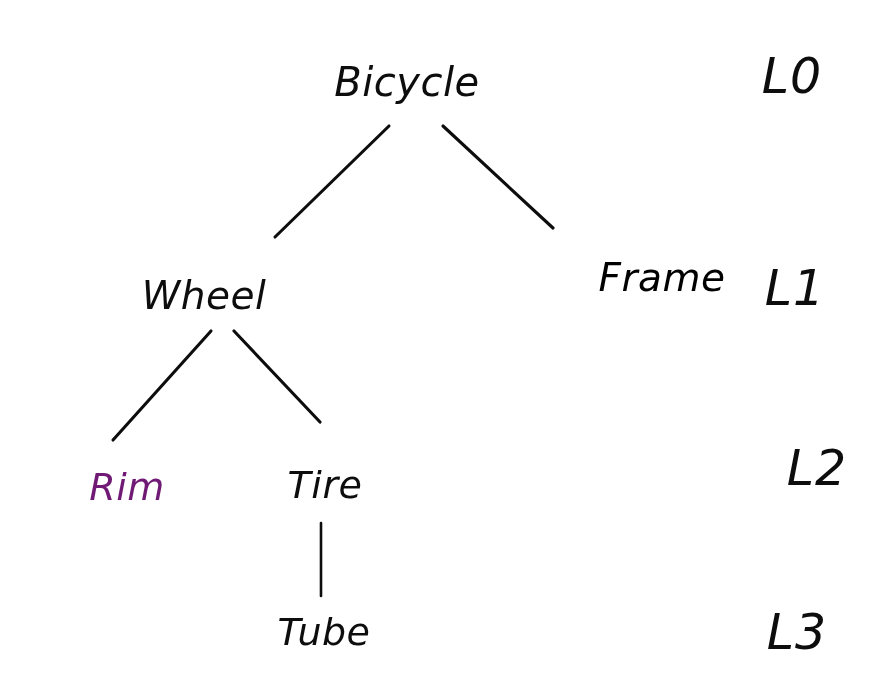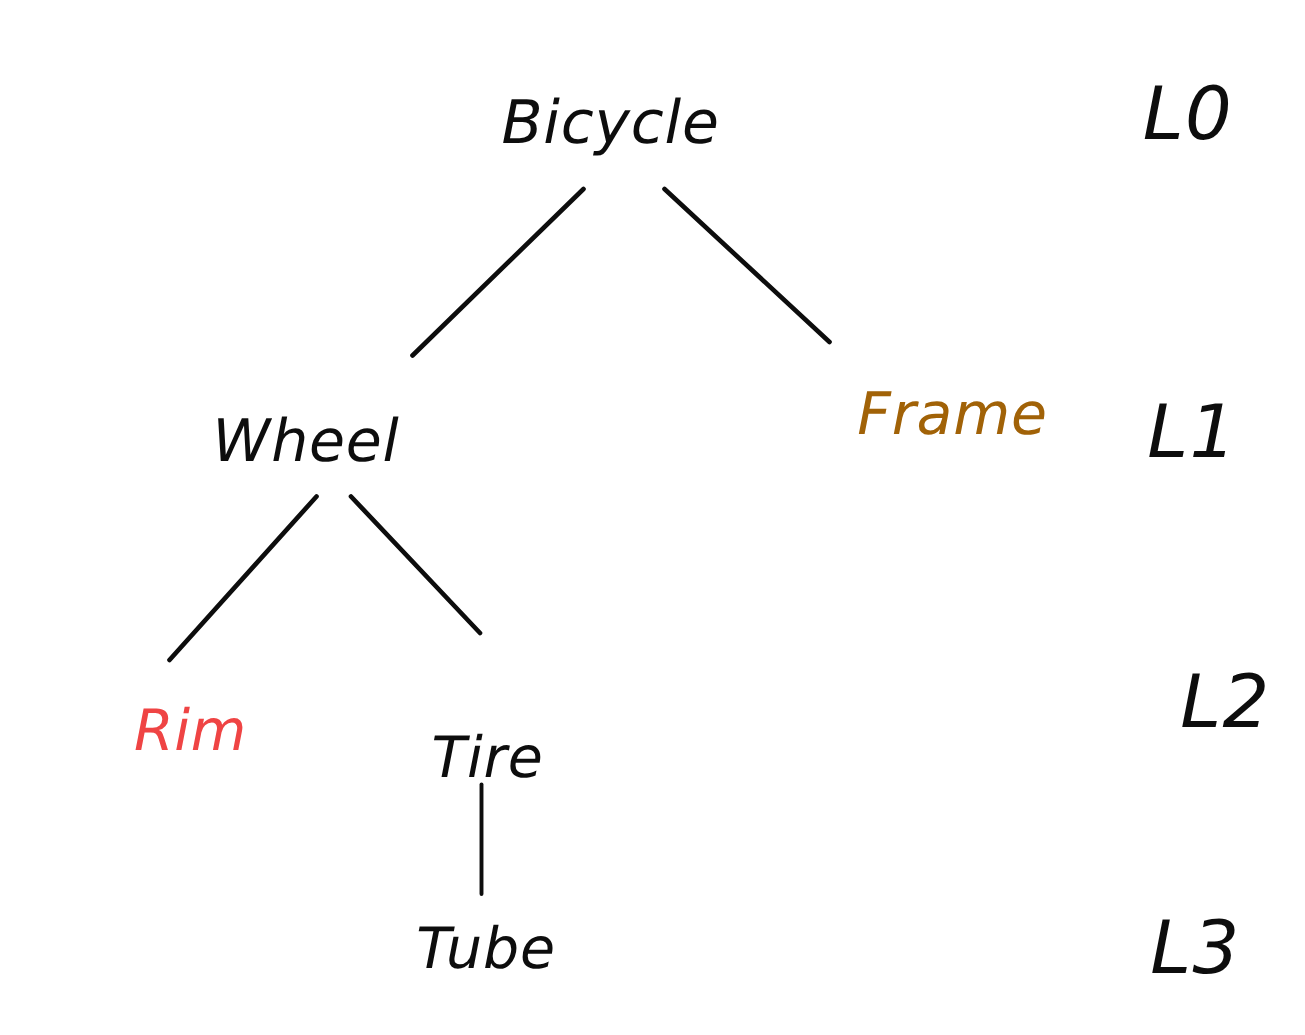--- a/index.html
+++ b/index.html
@@ -75,23 +75,23 @@
   <svg id="edges" viewBox="0 0 870 690" xmlns="http://www.w3.org/2000/svg">
     <line class="edge-line" stroke-width="3.1" x1="389" y1="126" x2="275" y2="237"></line>
     <line class="edge-line" stroke-width="3.1" x1="443" y1="126" x2="553" y2="228"></line>
     <line class="edge-line" stroke-width="3.1" x1="211" y1="331" x2="113" y2="440"></line>
     <line class="edge-line" stroke-width="3.1" x1="234" y1="331" x2="320" y2="422"></line>
     <line class="edge-line" stroke-width="2.6" x1="321" y1="523" x2="321" y2="596"></line>
   </svg>
 
   <div class="node-label hand n-bicycle" style="left: 407px; top: 82px; color: rgb(13, 13, 13);">Bicycle</div>
   <div class="node-label hand n-wheel" style="left: 204px; top: 280px; color: rgb(13, 13, 13);">Wheel</div>
-  <div class="node-label hand n-frame" style="left: 635px; top: 277px; color: #a16207;">Frame</div>
-  <div class="node-label hand n-rim" style="left: 127px; top: 487px; color: #ef4444;">Rim</div>
-  <div class="node-label hand n-tire" style="left: 325px; top: 485px; color: rgb(13, 13, 13); margin-top: 20px;">Tire</div>
+  <div class="node-label hand n-frame" style="left: 662px; top: 277px; color: #000000;">Frame</div>
+  <div class="node-label hand n-rim" style="left: 127px; top: 487px; color: #701a75;">Rim</div>
+  <div class="node-label hand n-tire" style="left: 325px; top: 485px; color: rgb(13, 13, 13);">Tire</div>
   <div class="node-label hand n-tube" style="left: 324px; top: 632px; color: rgb(13, 13, 13);">Tube</div>
 
   <div class="level-label hand lv" style="left: 792px; top: 76px; color: rgb(13, 13, 13);">L0</div>
   <div class="level-label hand lv" style="left: 795px; top: 288px; color: rgb(13, 13, 13); font-style: italic;">L1</div>
   <div class="level-label hand lv" style="left: 797px; top: 468px; color: rgb(13, 13, 13); margin-left: 20px;">L2</div>
   <div class="level-label hand lv" style="left: 797px; top: 632px; color: rgb(13, 13, 13);">L3</div>
 
 </div>
 
 </body></html>

